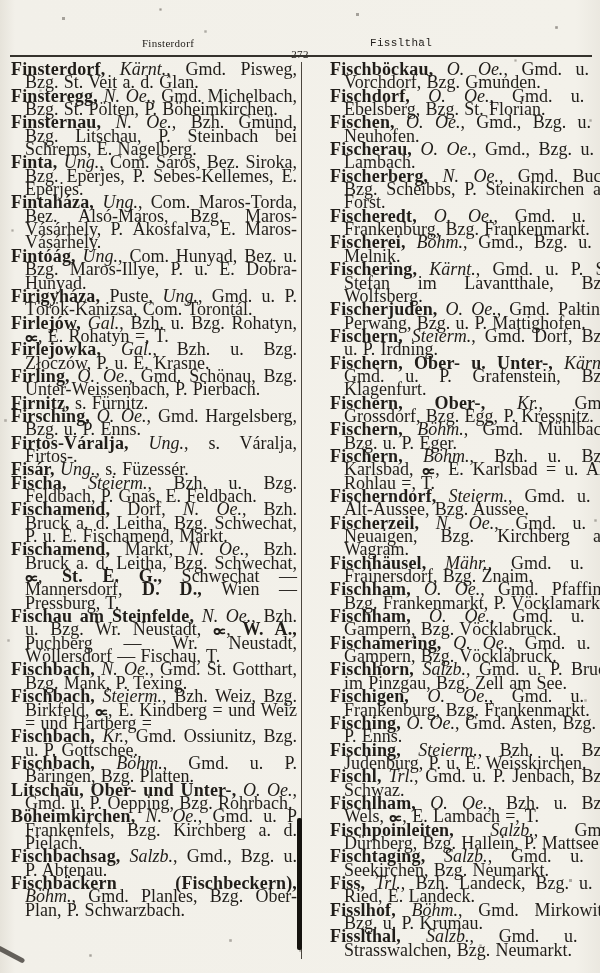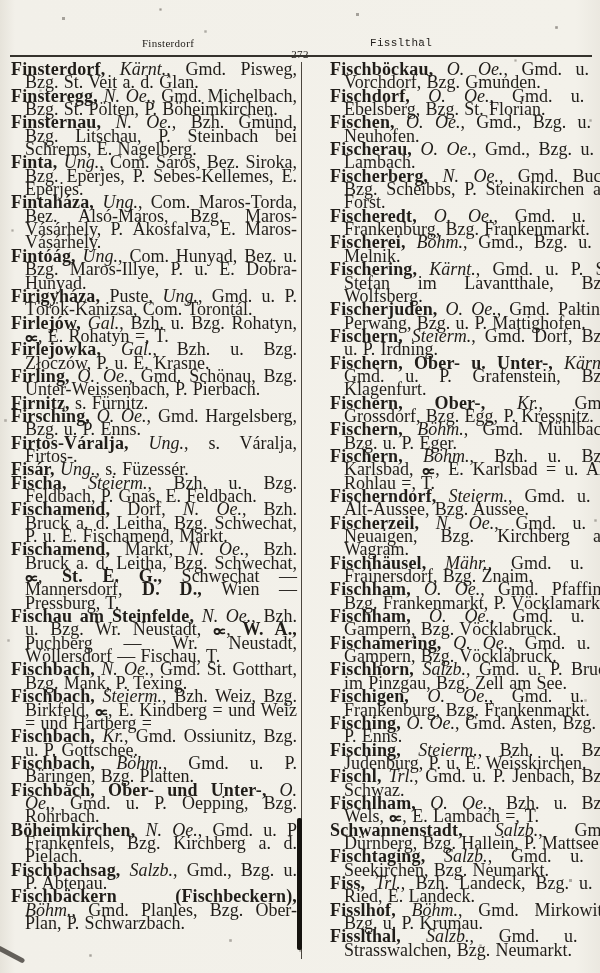--- a/index.html
+++ b/index.html
@@ -91,21 +91,21 @@
           <path d="M6.4 5.7 C8.3 7.6 10.5 7.8 12.4 6.5 L11.7 5.0 C10.1 5.9 8.6 5.6 7.2 4.2 Z" fill="#201d19"></path>
         </svg></span><span class="seg-t">, </span><span class="seg-b">W. A.,</span><span class="seg-t"> Puchberg — Wr. Neustadt, Wöllersdorf — Fischau, T.</span></div>
     <div class="entry"><span class="seg-b">Fischbach,</span><span class="seg-t"> </span><span class="seg-i">N. Oe.</span><span class="seg-t">, Gmd. St. Gotthart, Bzg. Mank, P. Texing.</span></div>
     <div class="entry"><span class="seg-b">Fischbach,</span><span class="seg-t"> </span><span class="seg-i">Steierm.</span><span class="seg-t">, Bzh. Weiz, Bzg. Birkfeld, </span><span class="horn"><svg width="13" height="9" viewBox="0 0 13 9">
           <circle cx="4" cy="4.5" r="2.5" fill="none" stroke="#201d19" stroke-width="1.8"></circle>
           <path d="M6.3 3.3 C8.3 1.2 10.4 .9 12.3 2.1 L11.6 3.6 C10 2.8 8.6 3.2 7.1 4.7 Z" fill="#201d19"></path>
           <path d="M6.4 5.7 C8.3 7.6 10.5 7.8 12.4 6.5 L11.7 5.0 C10.1 5.9 8.6 5.6 7.2 4.2 Z" fill="#201d19"></path>
         </svg></span><span class="seg-t">, E. Kindberg = und Weiz = und Hartberg =</span></div>
     <div class="entry"><span class="seg-b">Fischbach,</span><span class="seg-t"> </span><span class="seg-i">Kr.</span><span class="seg-t">, Gmd. Ossiunitz, Bzg. u. P. Gottschee.</span></div>
     <div class="entry"><span class="seg-b">Fischbach,</span><span class="seg-t"> </span><span class="seg-i">Böhm.</span><span class="seg-t">, Gmd. u. P. Bäringen, Bzg. Platten.</span></div>
-    <div class="entry"><span class="seg-b">Fischbach, Ober- und Unter-,</span><span class="seg-t"> </span><span class="seg-i">O. Oe.</span><span class="seg-t">, Gmd. u. P. Oepping, Bzg. Rohrbach.</span></div>
+    <div class="entry"><span class="seg-b">Litschau, Ober- und Unter-,</span><span class="seg-t"> </span><span class="seg-i">O. Oe.</span><span class="seg-t">, Gmd. u. P. Oepping, Bzg. Rohrbach.</span></div>
     <div class="entry"><span class="seg-b">Böheimkirchen,</span><span class="seg-t"> </span><span class="seg-i">N. Oe.</span><span class="seg-t">, Gmd. u. P Frankenfels, Bzg. Kirchberg a. d. Pielach.</span></div>
     <div class="entry"><span class="seg-b">Fischbachsag,</span><span class="seg-t"> </span><span class="seg-i">Salzb.</span><span class="seg-t">, Gmd., Bzg. u. P. Abtenau.</span></div>
     <div class="entry"><span class="seg-b">Fischbäckern (Fischbeckern),</span><span class="seg-t"> </span><span class="seg-i">Böhm.</span><span class="seg-t">, Gmd. Planles, Bzg. Ober-Plan, P. Schwarzbach.</span></div>
   </div>
 <div class="column-divider"></div>
 <div class="divider-blob"></div>
 <div class="col col-right">
     <div class="entry"><span class="seg-b">Fischböckau,</span><span class="seg-t"> </span><span class="seg-i">O. Oe.</span><span class="seg-t">, Gmd. u. P. Vorchdorf, Bzg. Gmunden.</span></div>
     <div class="entry"><span class="seg-b">Fischdorf,</span><span class="seg-t"> </span><span class="seg-i">O. Oe.</span><span class="seg-t">, Gmd. u. P. Ebelsberg, Bzg. St. Florian.</span></div>
     <div class="entry"><span class="seg-b">Fischen,</span><span class="seg-t"> </span><span class="seg-i">O. Oe.</span><span class="seg-t">, Gmd., Bzg. u. P. Neuhofen.</span></div>
@@ -133,18 +133,18 @@
     <div class="entry"><span class="seg-b">Fischhorn,</span><span class="seg-t"> </span><span class="seg-i">Salzb.</span><span class="seg-t">, Gmd. u. P. Bruck im Pinzgau, Bzg. Zell am See.</span></div>
     <div class="entry"><span class="seg-b">Fischigen,</span><span class="seg-t"> </span><span class="seg-i">O. Oe.</span><span class="seg-t">, Gmd. u. P. Frankenburg, Bzg. Frankenmarkt.</span></div>
     <div class="entry"><span class="seg-b">Fisching,</span><span class="seg-t"> </span><span class="seg-i">O. Oe.</span><span class="seg-t">, Gmd. Asten, Bzg. u. P. Enns.</span></div>
     <div class="entry"><span class="seg-b">Fisching,</span><span class="seg-t"> </span><span class="seg-i">Steierm.</span><span class="seg-t">, Bzh. u. Bzg. Judenburg, P. u. E. Weisskirchen.</span></div>
     <div class="entry"><span class="seg-b">Fischl,</span><span class="seg-t"> </span><span class="seg-i">Trl.</span><span class="seg-t">, Gmd. u. P. Jenbach, Bzg. Schwaz.</span></div>
     <div class="entry"><span class="seg-b">Fischlham,</span><span class="seg-t"> </span><span class="seg-i">O. Oe.</span><span class="seg-t">, Bzh. u. Bzg. Wels, </span><span class="horn"><svg width="13" height="9" viewBox="0 0 13 9">
           <circle cx="4" cy="4.5" r="2.5" fill="none" stroke="#201d19" stroke-width="1.8"></circle>
           <path d="M6.3 3.3 C8.3 1.2 10.4 .9 12.3 2.1 L11.6 3.6 C10 2.8 8.6 3.2 7.1 4.7 Z" fill="#201d19"></path>
           <path d="M6.4 5.7 C8.3 7.6 10.5 7.8 12.4 6.5 L11.7 5.0 C10.1 5.9 8.6 5.6 7.2 4.2 Z" fill="#201d19"></path>
         </svg></span><span class="seg-t">, E. Lambach =, T.</span></div>
-    <div class="entry"><span class="seg-b">Schwannenstadt,</span><span class="seg-t"> </span><span class="seg-i">Salzb.</span><span class="seg-t">, Gmd. Dürnberg, Bzg. Hallein, P. Mattsee.</span></div>
+    <div class="entry"><span class="seg-b">Fischpoinleiten,</span><span class="seg-t"> </span><span class="seg-i">Salzb.</span><span class="seg-t">, Gmd. Dürnberg, Bzg. Hallein, P. Mattsee.</span></div>
     <div class="entry"><span class="seg-b">Fischtaging,</span><span class="seg-t"> </span><span class="seg-i">Salzb.</span><span class="seg-t">, Gmd. u. P. Seekirchen, Bzg. Neumarkt.</span></div>
     <div class="entry"><span class="seg-b">Fiss,</span><span class="seg-t"> </span><span class="seg-i">Trl.</span><span class="seg-t">, Bzh. Landeck, Bzg. u. P. Ried, E. Landeck.</span></div>
     <div class="entry"><span class="seg-b">Fisslhof,</span><span class="seg-t"> </span><span class="seg-i">Böhm.</span><span class="seg-t">, Gmd. Mirkowitz, Bzg. u. P. Krumau.</span></div>
     <div class="entry"><span class="seg-b">Fisslthal,</span><span class="seg-t"> </span><span class="seg-i">Salzb.</span><span class="seg-t">, Gmd. u. P. Strasswalchen, Bzg. Neumarkt.</span></div>
   </div>
 
 </body></html>

